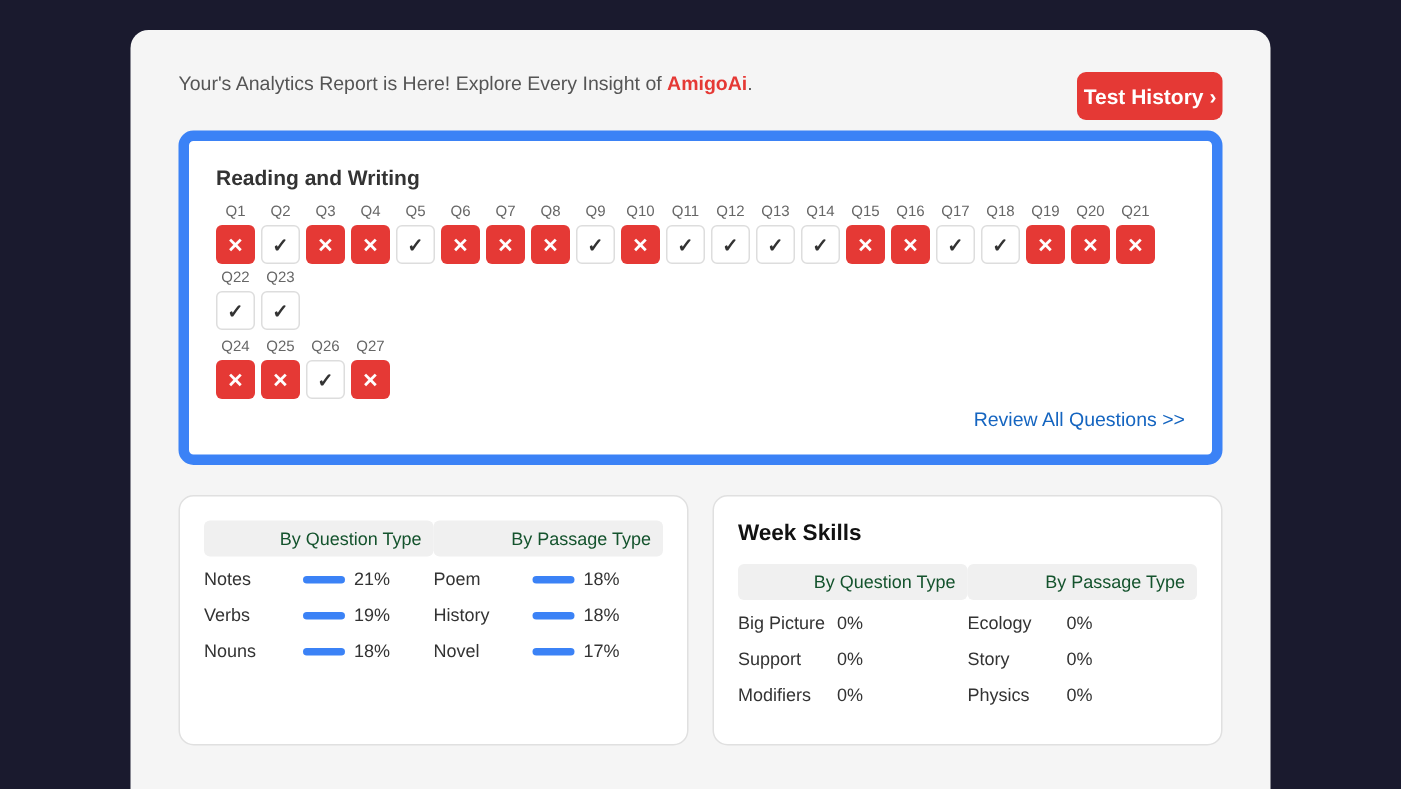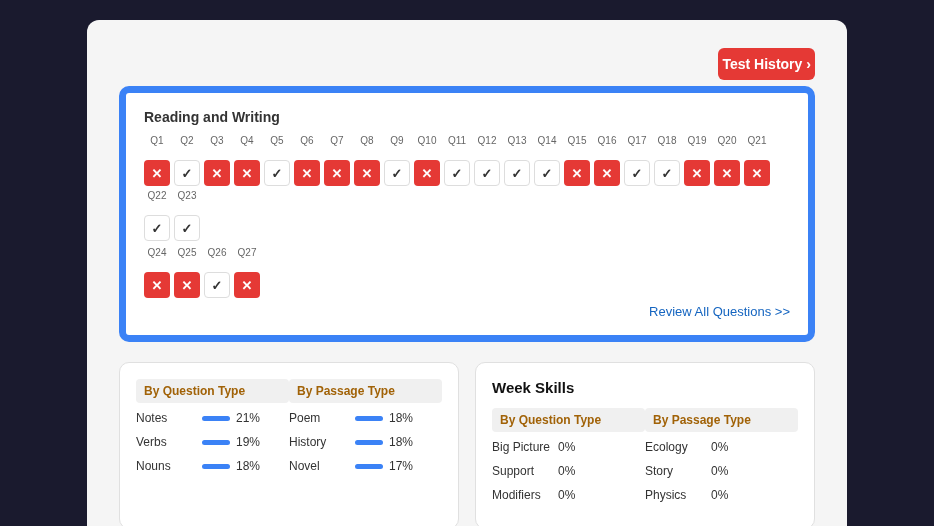--- a/index.html
+++ b/index.html
@@ -93,21 +93,21 @@
     .questions-row {
       display: flex;
       flex-wrap: wrap;
       gap: 4px;
       margin-bottom: 6px;
     }
     .q-col {
       display: flex;
       flex-direction: column;
       align-items: center;
-      gap: 14px;
+      gap: 3px;
     }
     .q-label {
       font-size: 10px;
       color: #666;
       font-weight: 500;
     }
     .q-box {
       width: 26px;
       height: 26px;
       border-radius: 4px;
@@ -153,26 +153,27 @@
     }
     .skills-inner {
       display: flex;
       gap: 0;
     }
     .skills-col {
       flex: 1;
     }
     .skills-col-header {
       font-size: 12px;
-      font-weight: 700;
-      color: #a16207;
+      font-weight: 400;
+      color: #14532d;
       background: #f0f0f0;
       padding: 5px 8px;
       border-radius: 4px;
       margin-bottom: 8px;
+      text-align: right;
     }
     .skill-item {
       display: flex;
       align-items: center;
       gap: 6px;
       margin-bottom: 10px;
       font-size: 12px;
       color: #333;
     }
     .skill-name {
@@ -195,20 +196,23 @@
       color: #333;
     }
   </style>
 </head>
 <body>
 
 <div class="main-container">
 
   <div class="header-row">
     <div>
+      <div class="subtitle">
+        <span>Your's Analytics Report is Here! Explore Every Insight of </span><span class="brand">AmigoAi</span><span>.</span>
+      </div>
     </div>
     <button class="test-history-btn">
       <span>Test History</span>
       <span>›</span>
     </button>
   </div>
 
   <div class="test-results-section">
     <div class="results-card">
       <div class="rw-title">Reading and Writing</div>

